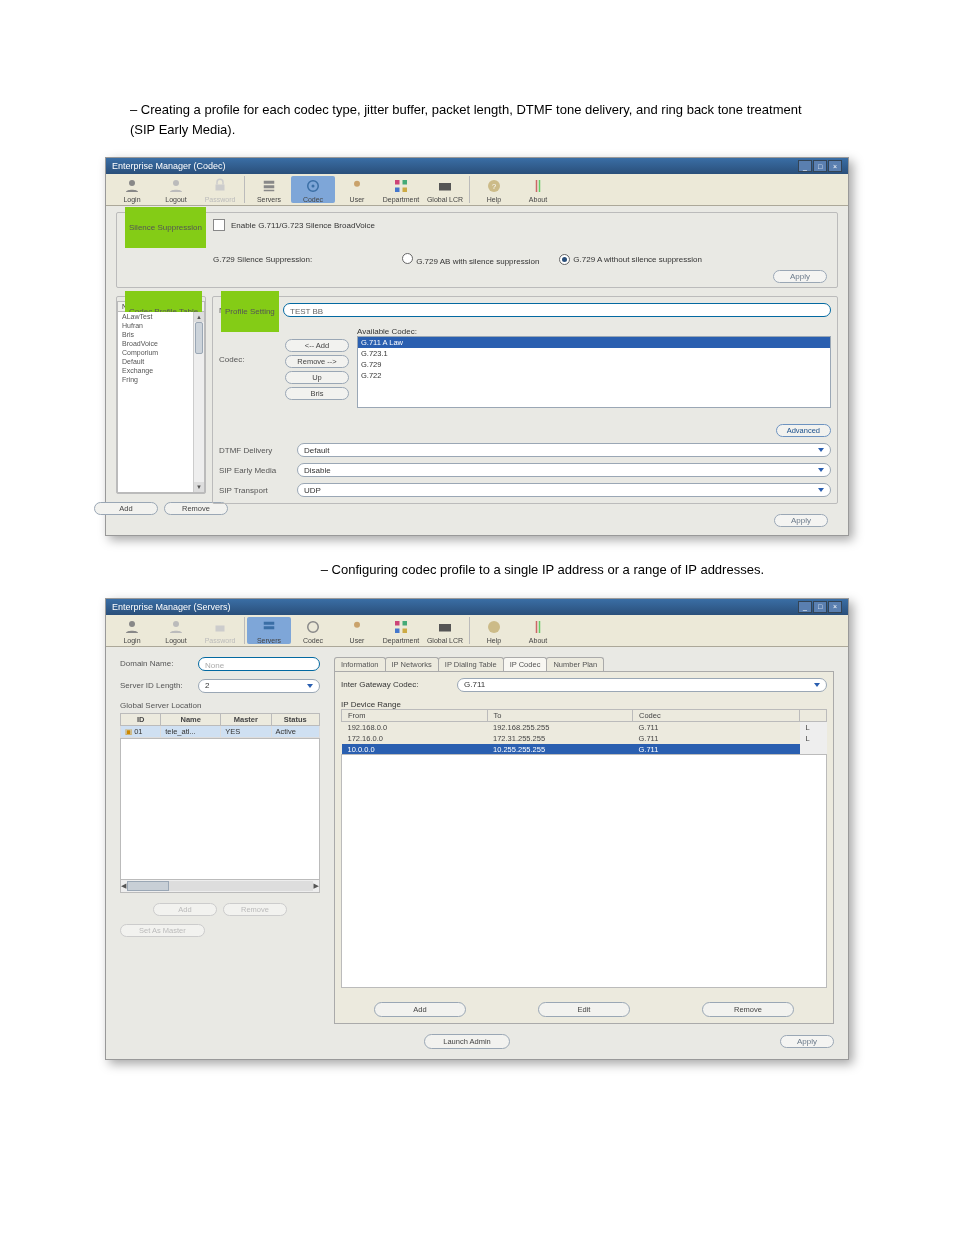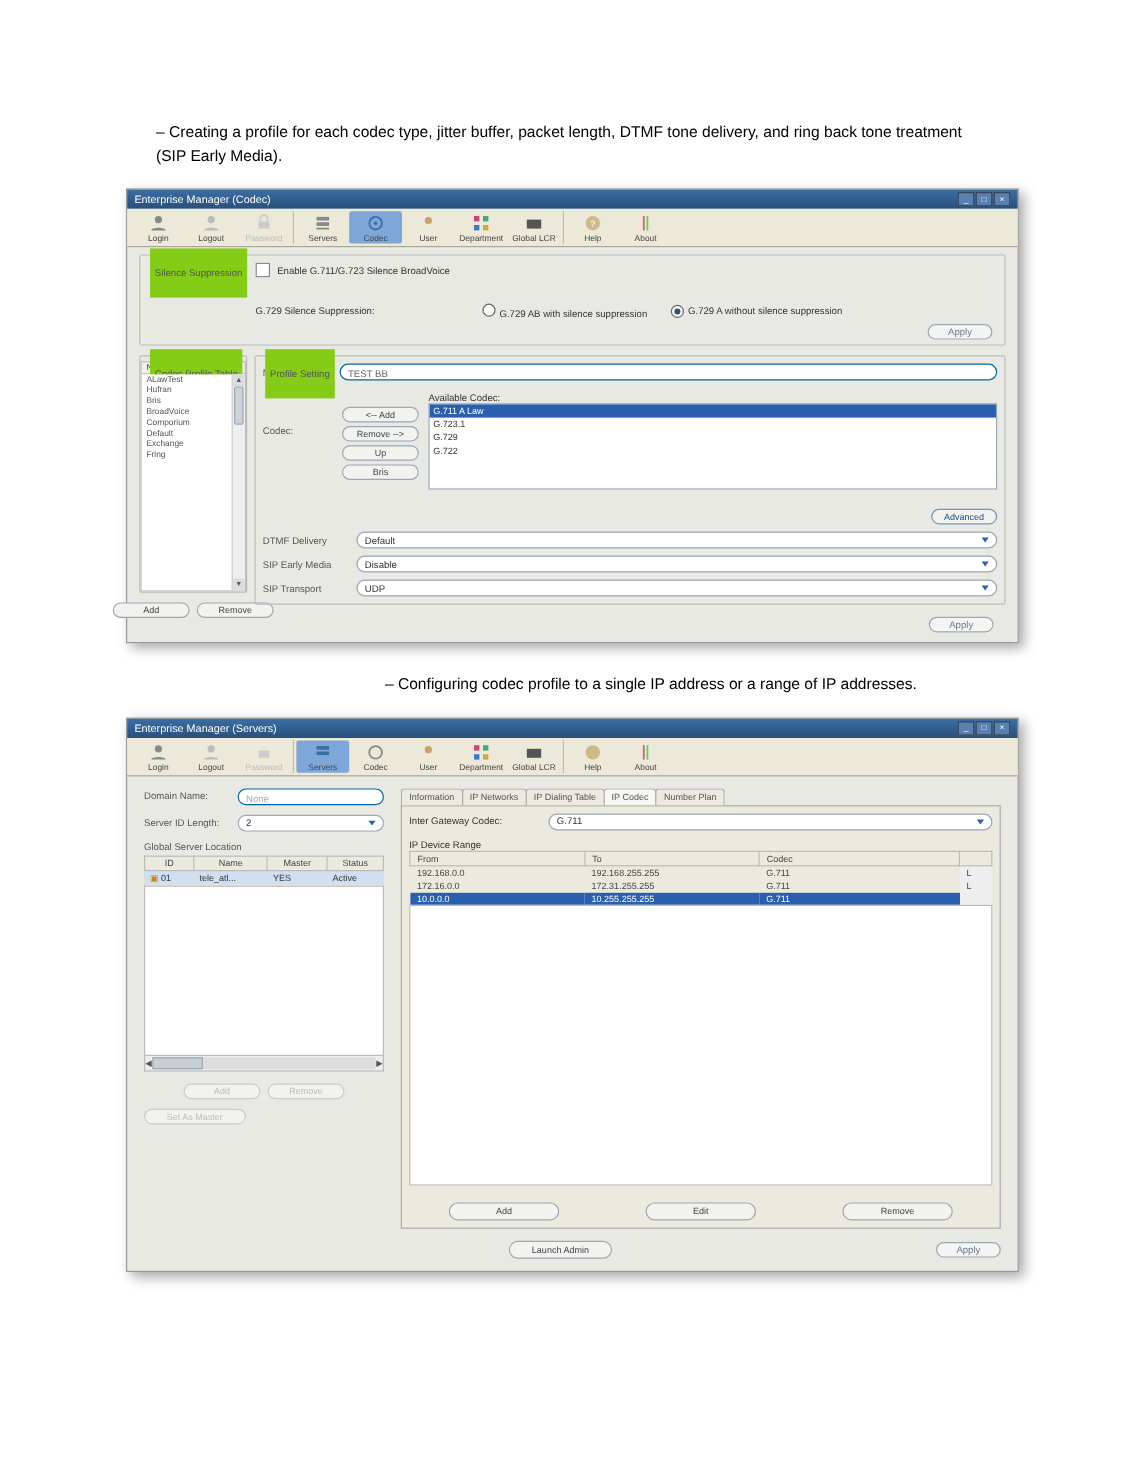--- a/index.html
+++ b/index.html
@@ -44,21 +44,21 @@
   .dd{background:#fff;border:1px solid #9aa7b5;border-radius:8px;height:12px;padding:0 6px;font-size:8px;display:flex;align-items:center;justify-content:space-between}
   .dd .arrow{width:0;height:0;border-left:3px solid transparent;border-right:3px solid transparent;border-top:4px solid #2a5fb0}
   .footer{text-align:right;padding:4px 10px}
   
   .leftpanel{width:200px;padding:4px}
   .rightpanel{flex:1;padding:4px}
   .tabs{display:flex;font-size:7.5px}
   .tab{border:1px solid #aaa;border-bottom:none;background:#eceade;padding:2px 6px;margin-right:-1px;border-radius:3px 3px 0 0;color:#555}
   .tab.active{background:#f8f7f2}
   .tbl{width:100%;border-collapse:collapse;font-size:7.5px}
-  .tbl th{background:#eceade;border:1px solid #bbb;padding:1px 4px;font-weight:normal;color:#444}
+  .tbl th{background:#eceade;border:1px solid #bbb;padding:1px 4px;font-weight:bold;color:#444}
   .tbl td{border:1px solid #ddd;padding:1px 4px;background:#fff}
   .tbl tr.sel td{background:#cfe0f2}
   .tbl2{width:100%;font-size:7.5px;border-collapse:collapse}
   .tbl2 th{background:#eceade;border:1px solid #bbb;padding:1px 6px;font-weight:normal;color:#444;text-align:left}
   .tbl2 td{padding:1px 6px;color:#444}
   .tbl2 tr.hi td{background:#2a5fb0;color:#fff}
   .rightpanel .bigwhite{background:#fff;border:1px solid #bbb;height:232px;margin-top:-1px}
   .serverlist{background:#fff;border:1px solid #bbb;height:140px;overflow:hidden;position:relative}
   .hscroll{height:12px;background:#eee;border:1px solid #bbb;border-top:none;display:flex;align-items:center;justify-content:space-between;font-size:7px;color:#555}
   .hscroll .track{flex:1;margin:0 1px;height:10px;background:#ddd;position:relative}

